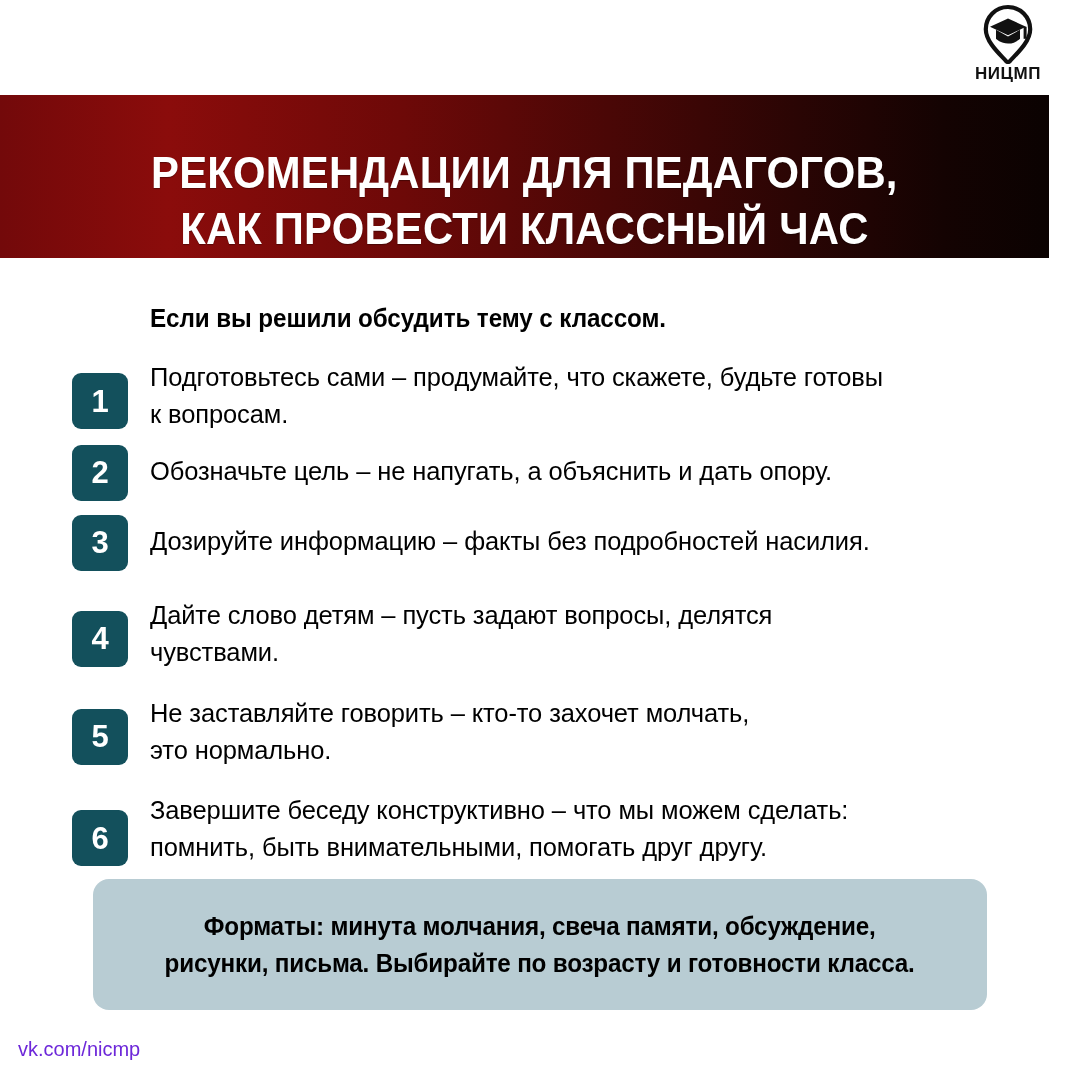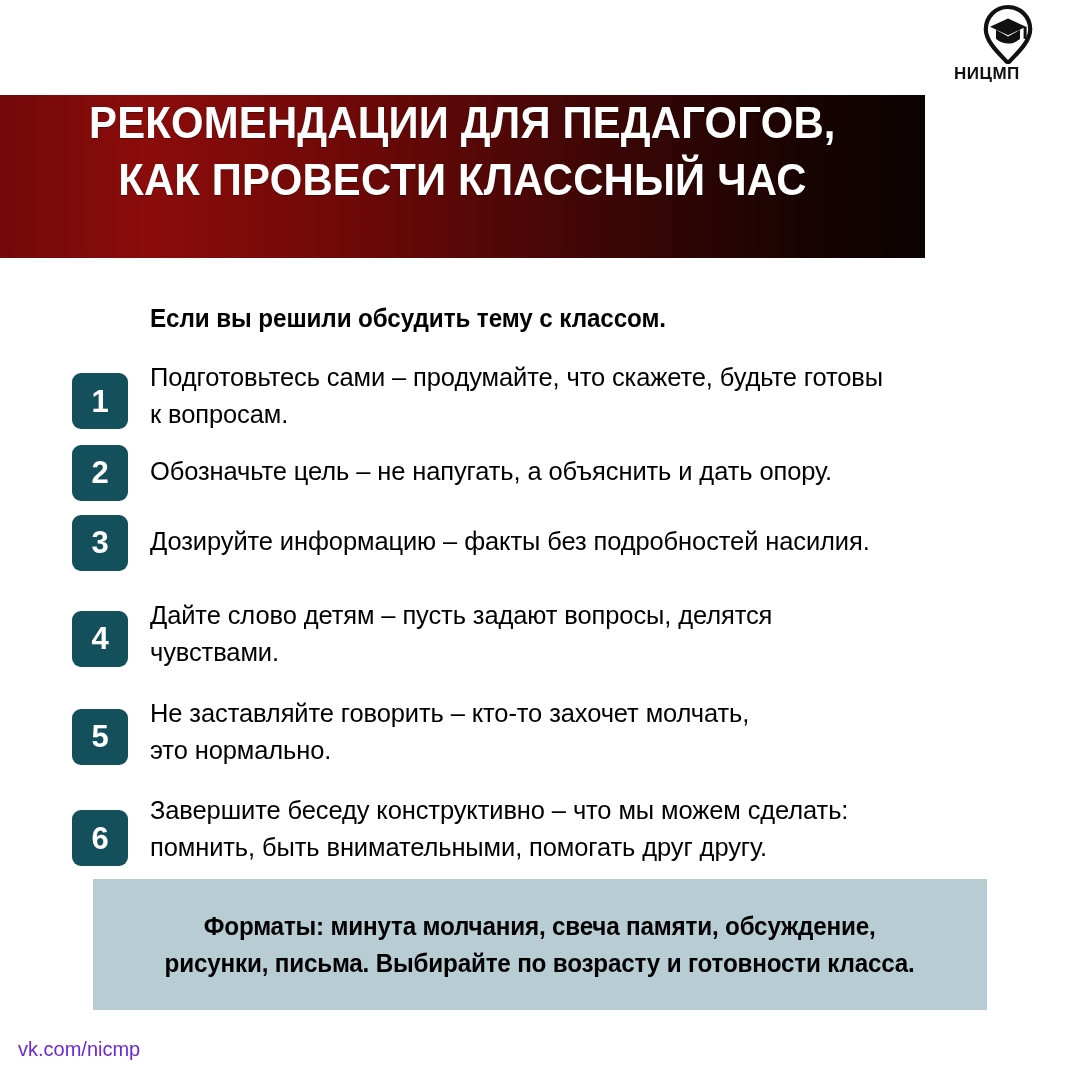--- a/index.html
+++ b/index.html
@@ -21,52 +21,53 @@
     top: 0; left: 0;
     width: 1080px;
     height: 95px;
     background: #ffffff;
   }
   .logo-block {
     position: absolute;
     top: 4px;
     right: 18px;
     width: 108px;
+    text-align: center;
   }
   .logo-mark {
     width: 60px;
     height: 60px;
     margin: 0 auto;
     display: block;
   }
   .logo-word {
     font-size: 17px;
     font-weight: bold;
     letter-spacing: 0.5px;
     color: #111111;
     margin-top: 1px;
     line-height: 1;
   }
 
   
   .banner {
     position: absolute;
     top: 95px; left: 0;
-    width: 925px;
+    width: 1049px;
     height: 163px;
     background: linear-gradient(90deg,
         #73090a 0%,
         #8b0c0b 16%,
         #6e0908 38%,
         #4a0706 58%,
         #2a0504 76%,
         #140302 90%,
         #0b0201 100%);
     display: flex;
-    align-items: flex-start;
+    align-items: flex-end;
     justify-content: center;
   }
   .banner-title {
     color: #ffffff;
     font-weight: bold;
     font-size: 45px;
     line-height: 1.26;
     text-align: center;
     letter-spacing: 0.2px;
     transform: scaleX(0.93);
@@ -135,21 +136,21 @@
 
   
   .callout {
     position: absolute;
     top: 879px;
     left: 93px;
     width: 894px;
     height: 131px;
     box-sizing: border-box;
     background: #b8ccd3;
-    border-radius: 0;
+    border-radius: 16px;
     display: flex;
     align-items: center;
     justify-content: center;
     padding: 12px 26px;
   }
   .callout-text {
     font-size: 25px;
     font-weight: bold;
     line-height: 1.45;
     color: #000000;

